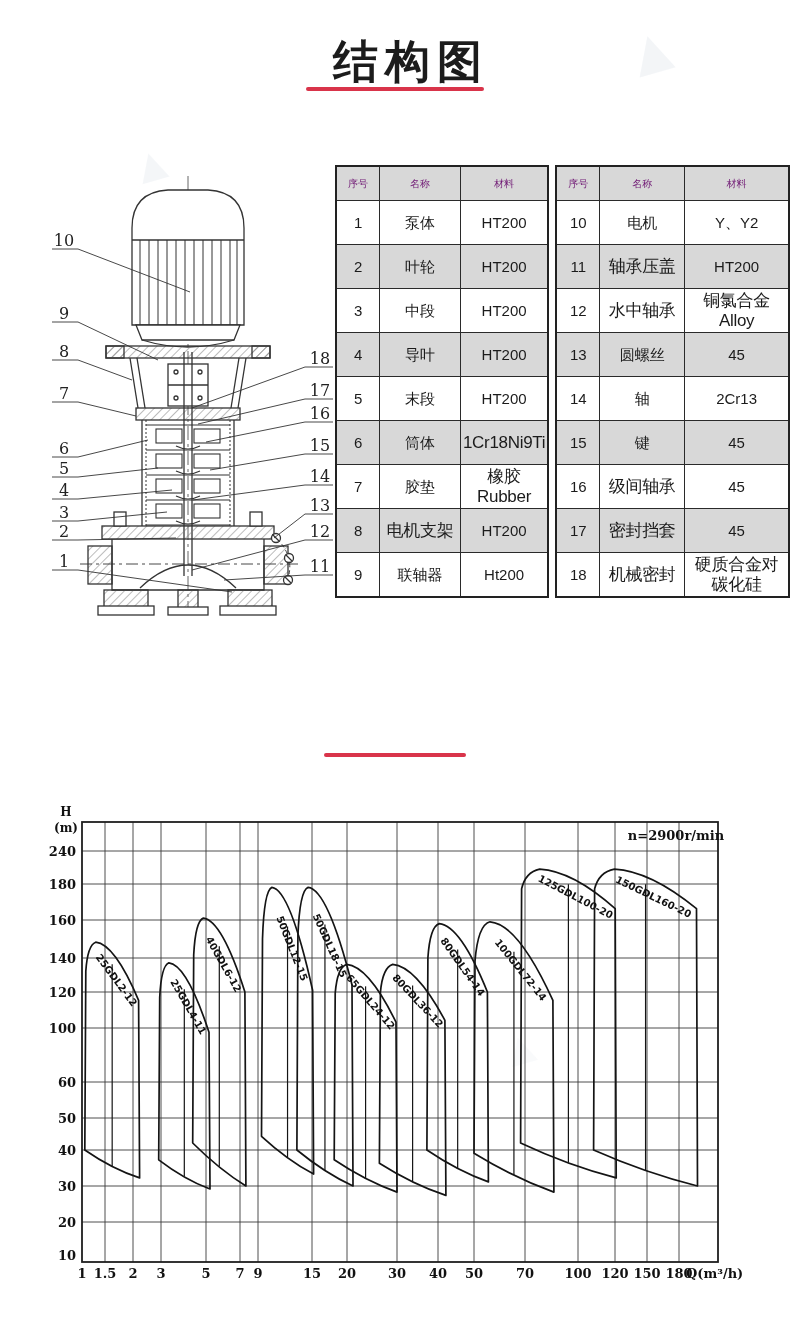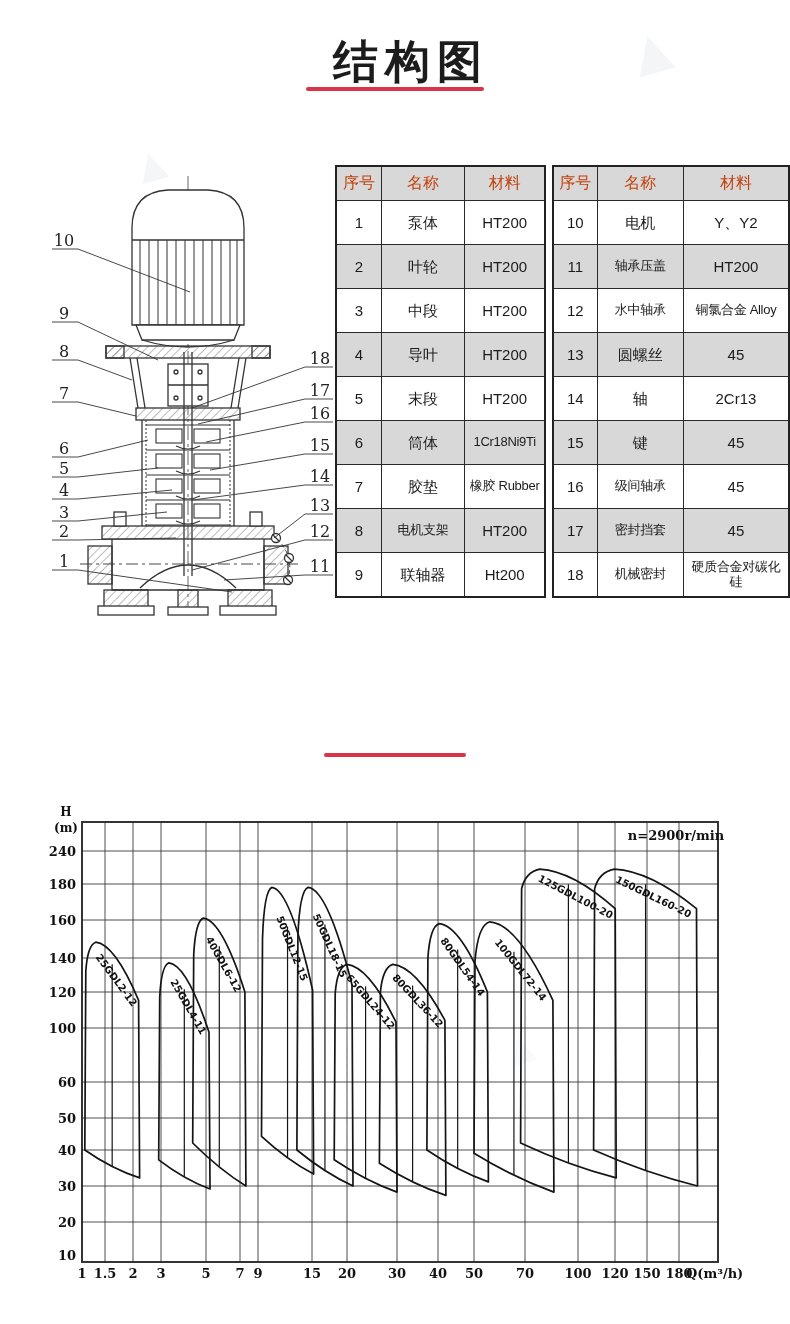--- a/index.html
+++ b/index.html
@@ -10,25 +10,25 @@
              letter-spacing:7px;color:#1c1c1c;}
   .red-line{position:absolute;left:50%;transform:translateX(-50%);height:4px;
             background:#d9344a;border-radius:2px;}
   .wm{position:absolute;color:#9fb0c4;pointer-events:none;line-height:.8;
       transform:rotate(-16deg);}
   
   .tables{position:absolute;left:335px;top:165px;display:flex;gap:6px;}
   table{border-collapse:collapse;border:2px solid #222;background:#fff;}
   td{border:1px solid #2a2a2a;text-align:center;vertical-align:middle;
      font-size:15px;color:#1b1b1b;padding:0 2px;height:43px;line-height:1.15;}
-  thead td{background:#d8d8d8;font-size:16px;color:#c2410c;height:33px;}
+  thead td{background:#d8d8d8;font-size:10px;color:#701a75;height:33px;}
   tr.alt td{background:#d8d8d8;}
   .c-no{width:42px;} .c-name{width:84px;} .c-mat{width:76px;margin-top:36px;}
   .rt .c-no{width:40px;} .rt .c-name{width:86px;} .rt .c-mat{width:104px;}
-  td.small{font-size:13px;letter-spacing:-0.3px;}
+  td.small{font-size:17px;letter-spacing:-0.3px;}
   svg text{user-select:none;}
 </style>
 </head>
 <body>
 
 <div class="page">
 
   <div class="wm" style="left:620px;top:26px;font-size:64px;opacity:.12">▲</div>
   <div class="wm" style="left:128px;top:146px;font-size:48px;opacity:.10">▲</div>
   <div class="wm" style="left:498px;top:1030px;font-size:46px;opacity:.06">▲</div>

